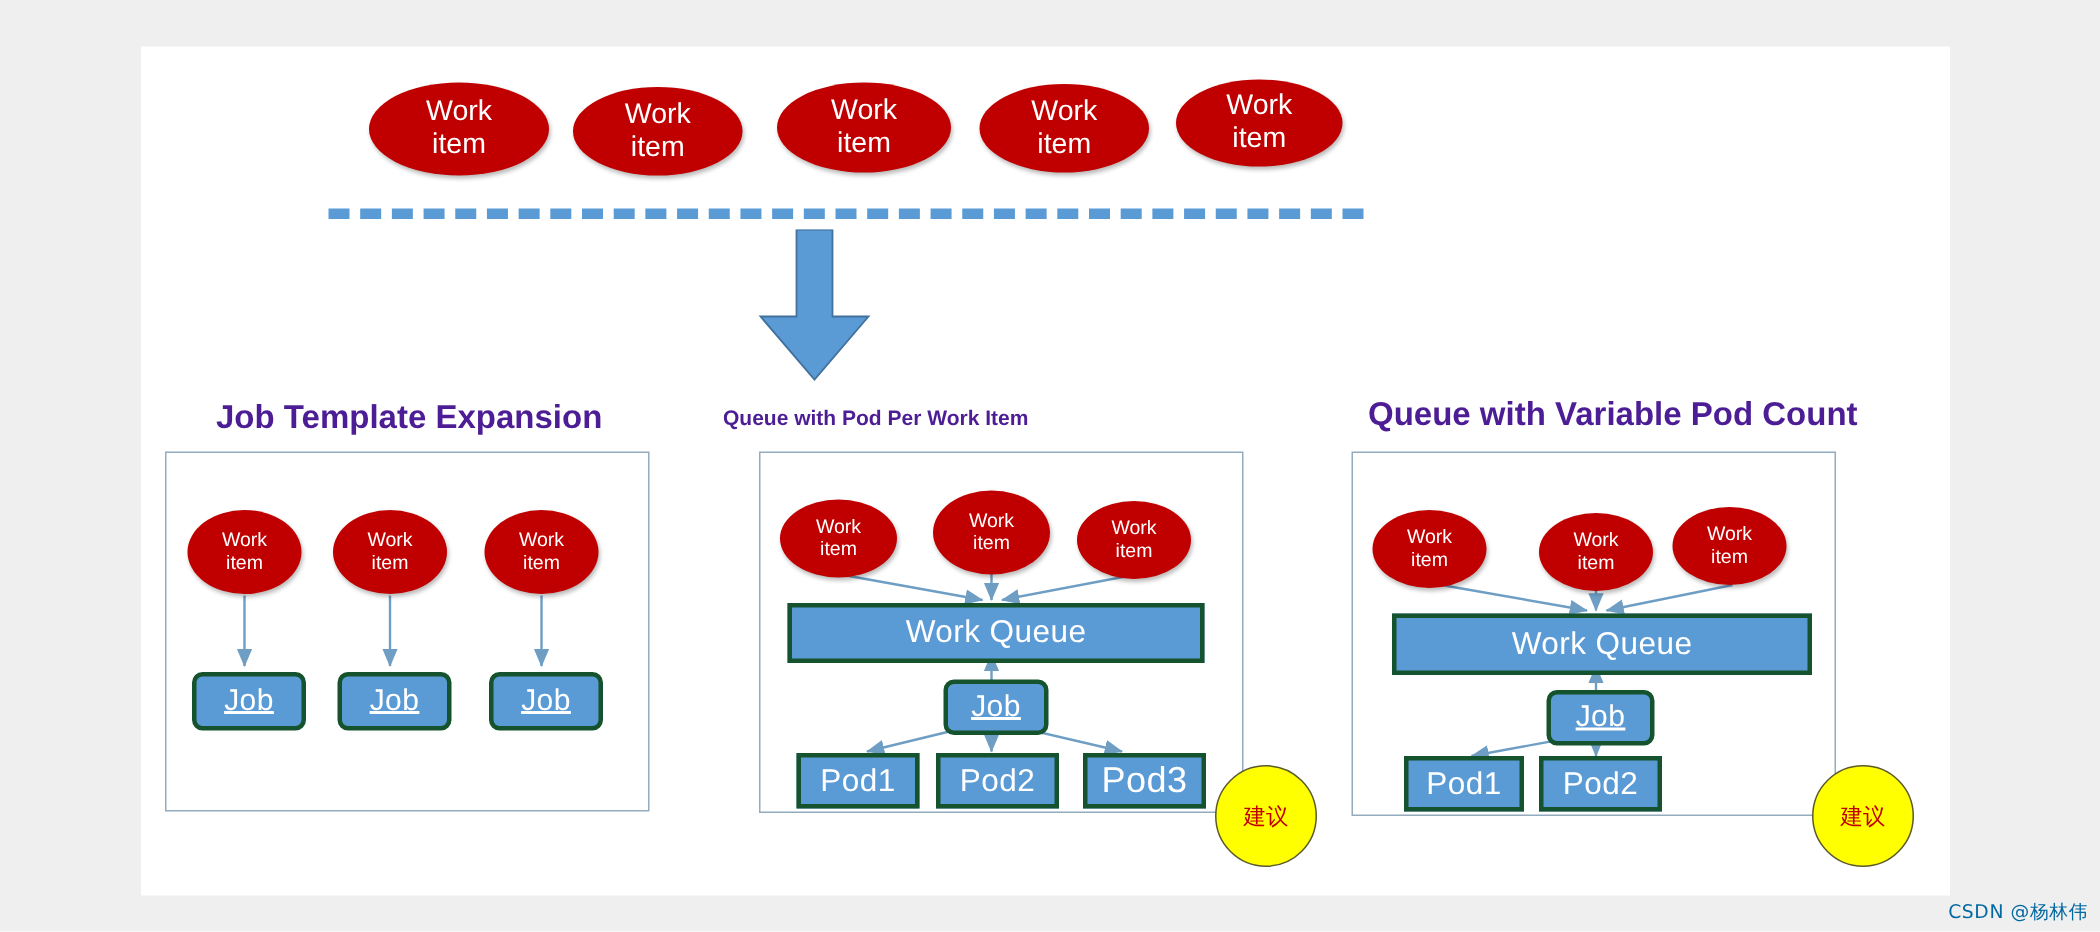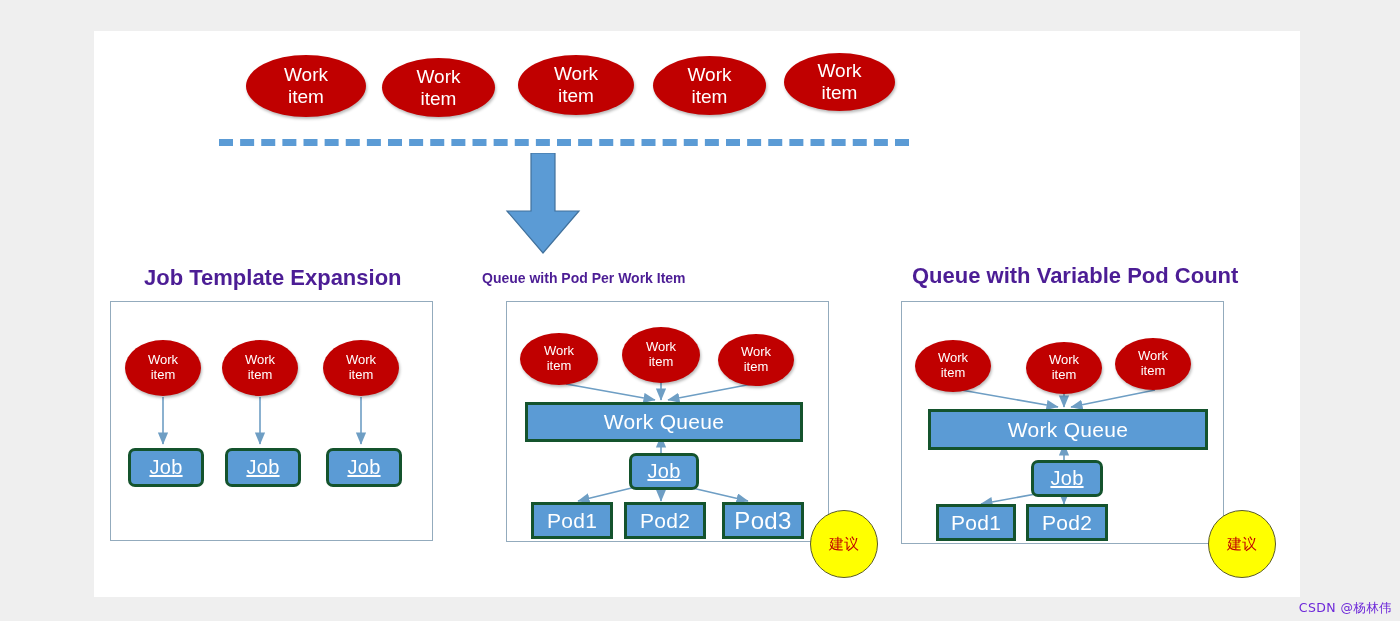--- a/index.html
+++ b/index.html
@@ -111,21 +111,21 @@
     font-size: 15px;
     font-weight: normal;
     font-family: "DejaVu Sans", sans-serif;
   }
 
   
   #watermark {
     position: absolute;
     right: 8px;
     bottom: 4px;
-    color: #6d28d9;
+    color: #0369a1;
     font-size: 12.5px;
     font-family: "DejaVu Sans", sans-serif;
     letter-spacing: 0.4px;
   }
 </style>
 </head>
 <body>
 
 <div id="slide-card">
 

